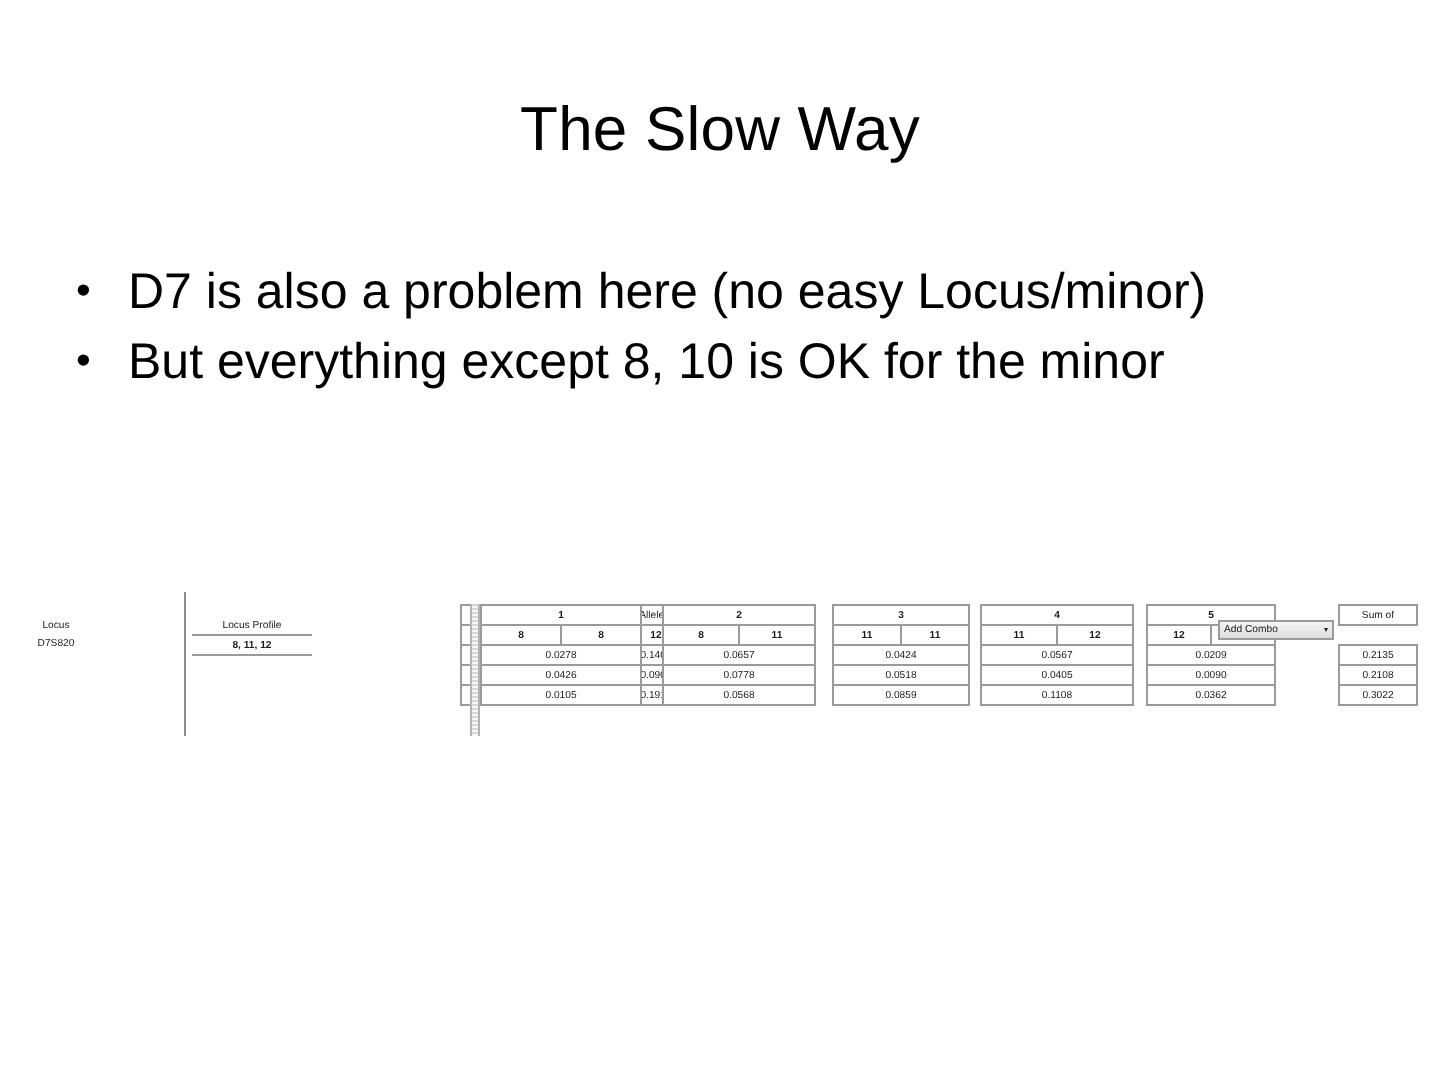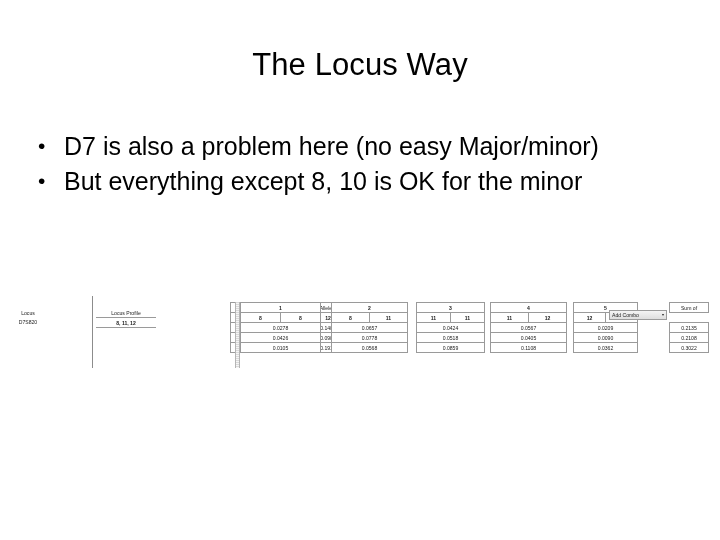--- a/index.html
+++ b/index.html
@@ -140,27 +140,27 @@
     color: #222;
   }
   .combo-caret {
     font-size: 4px;
     line-height: 1;
   }
 </style>
 </head>
 <body>
 
-<div class="slide-title">The Locus Way</div>
+<div class="slide-title">The Slow Way</div>
 
 <div class="body-block">
 
   <div class="bullet-row">
     <span class="bullet-mark">•</span>
-    <span class="bullet-text">D7 is also a problem here (no easy Major/minor)</span>
+    <span class="bullet-text">D7 is also a problem here (no easy Locus/minor)</span>
   </div>
 
   <div class="bullet-row">
     <span class="bullet-mark">•</span>
     <span class="bullet-text">But everything except 8, 10 is OK for the minor</span>
   </div>
 
 </div>
 
 <div class="sheet-img">

